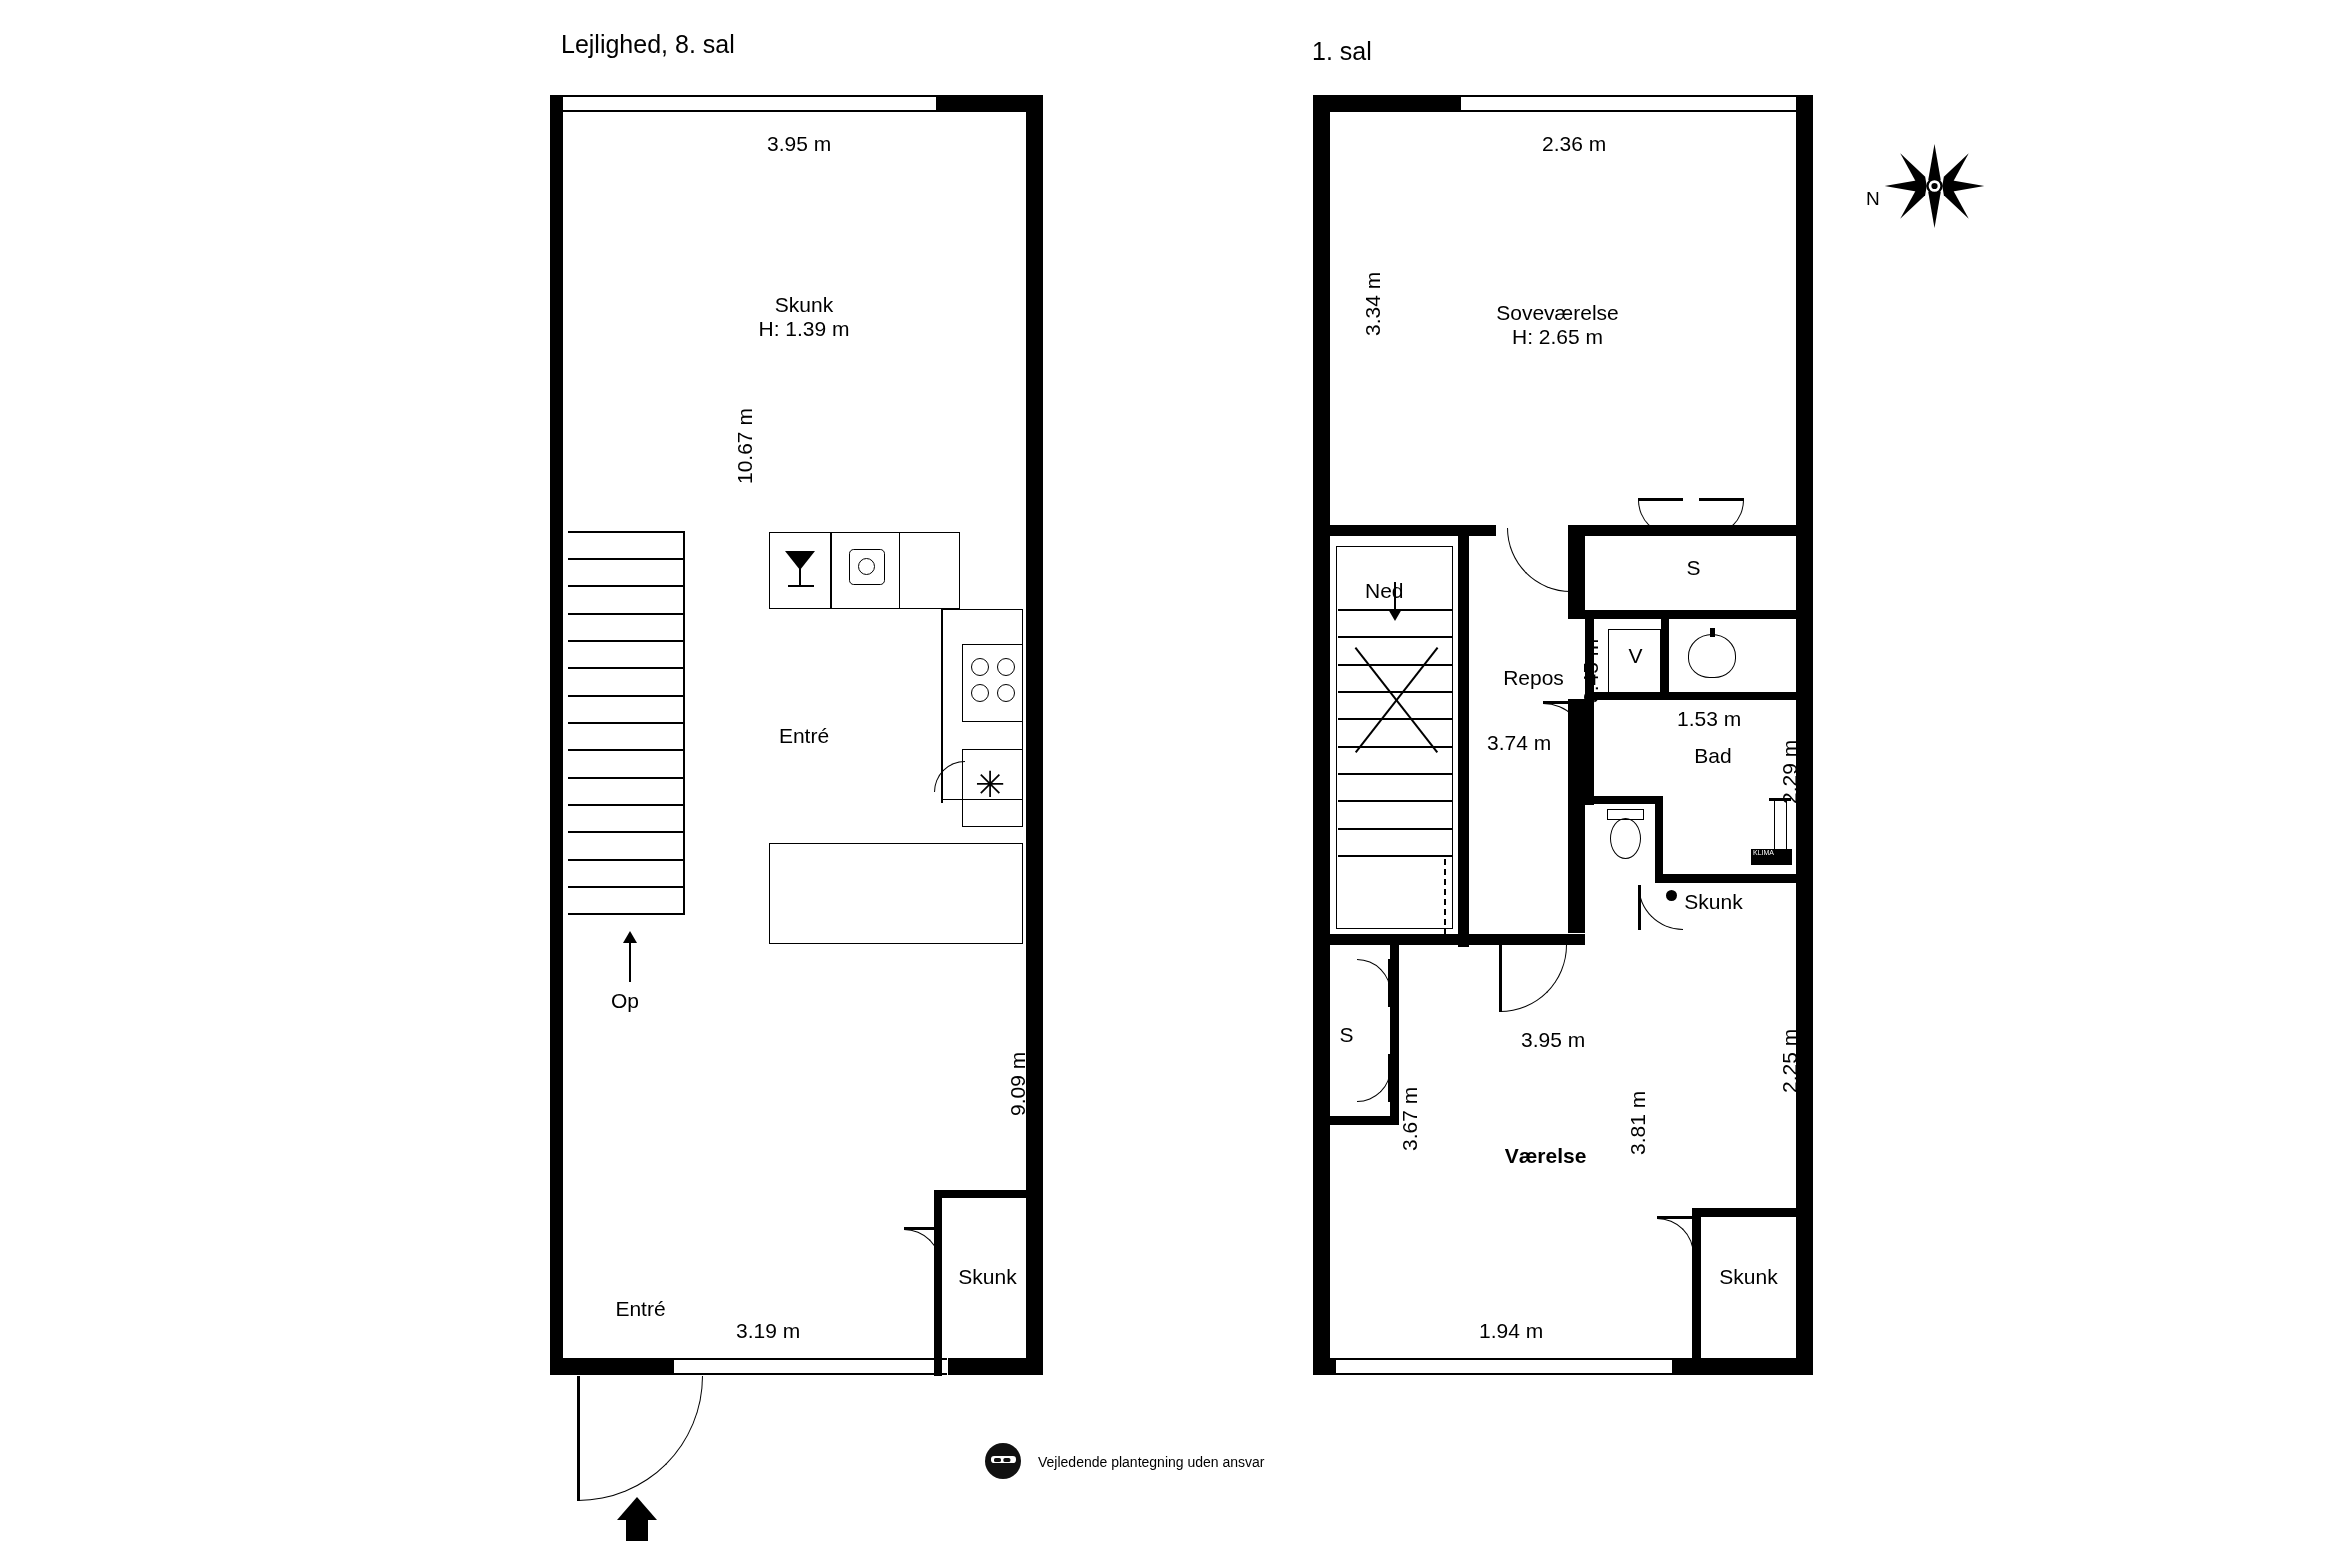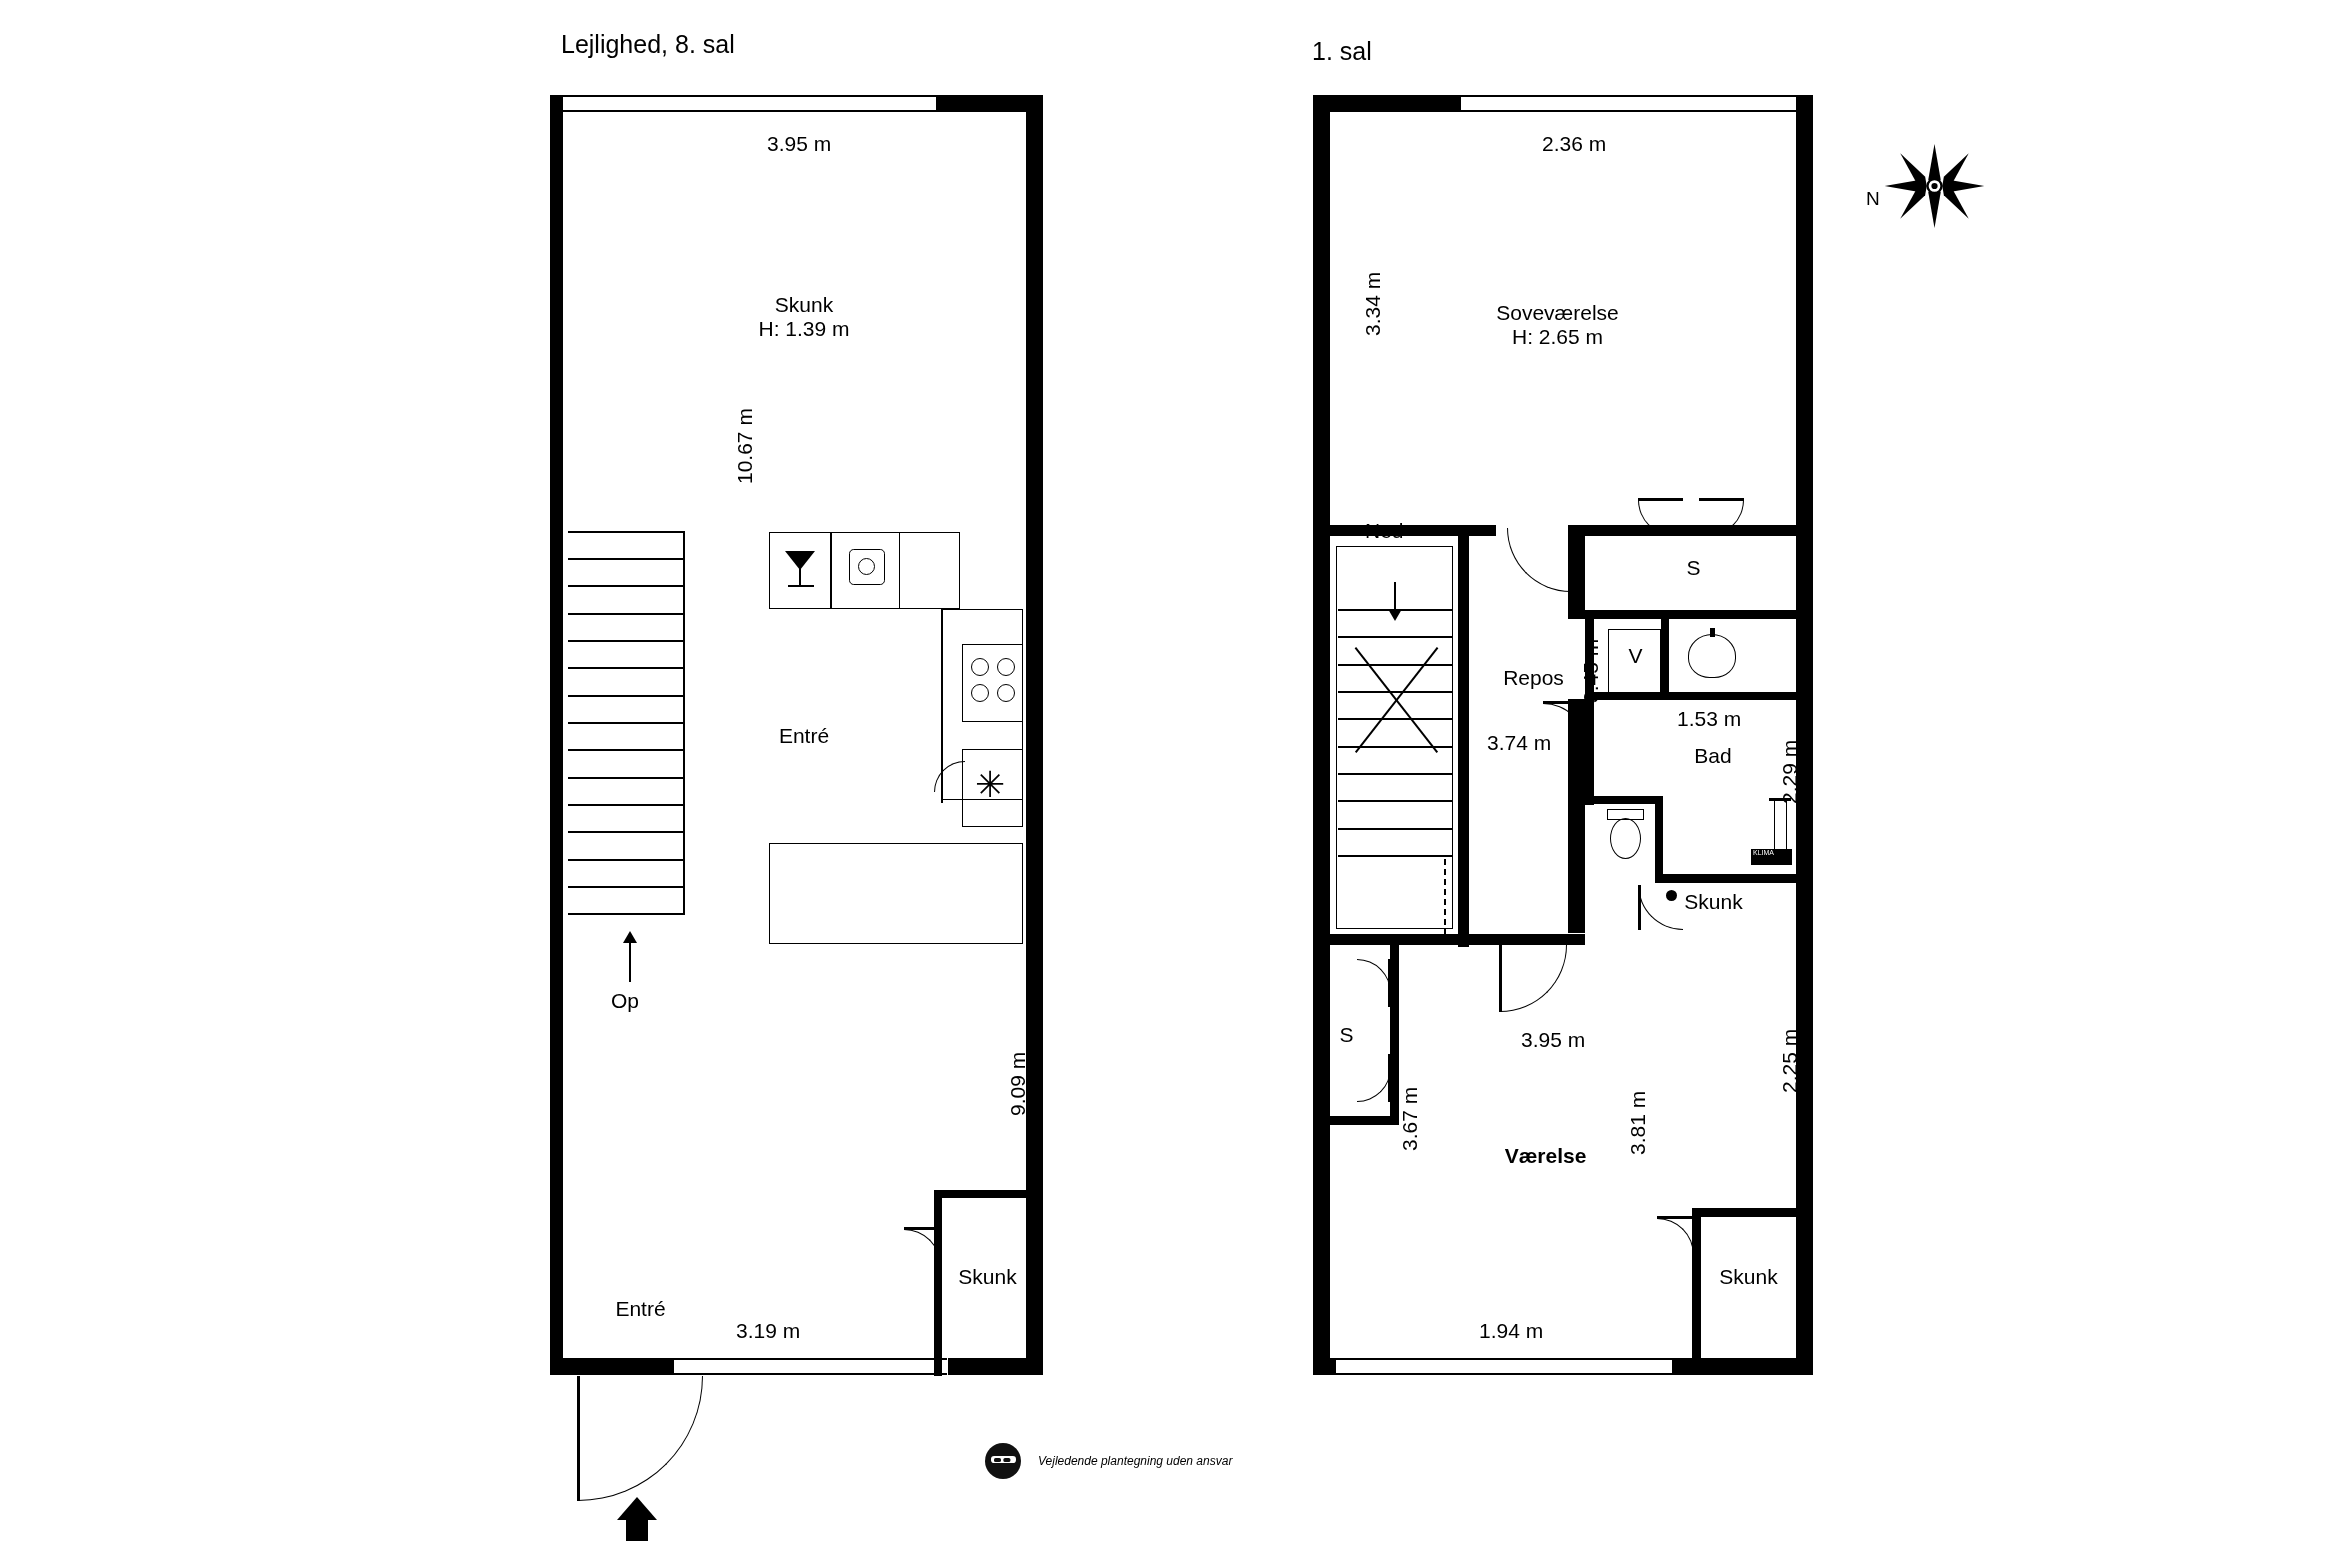--- a/index.html
+++ b/index.html
@@ -76,23 +76,22 @@
     border-bottom: 2.3px solid #000;
     box-sizing: border-box;
   }
   .stair-line {
     position: absolute;
     background: #000;
     height: 1.6px;
   }
   .footer-text {
     position: absolute;
-    font-size: 12px;
+    font-size: 14px;
     white-space: nowrap;
-    font-style: italic;
   }
   .ninja {
     position: absolute;
     width: 36px; height: 36px;
     border-radius: 50%;
     background: #111;
   }
   .ninja::before {
     content: "";
     position: absolute;
@@ -274,21 +273,21 @@
   <div class="stair-line" style="left:1338px; top:746px; width:114px;"></div>
   <div class="stair-line" style="left:1338px; top:773px; width:114px;"></div>
   <div class="stair-line" style="left:1338px; top:800px; width:114px;"></div>
   <div class="stair-line" style="left:1338px; top:828px; width:114px;"></div>
   <div class="stair-line" style="left:1338px; top:855px; width:114px;"></div>
 
   <div style="position:absolute; left:1338px; top:625px; width:114px; height:148px; overflow:hidden;">
     <div style="position:absolute; left:-7.8px; top:74px; width:133px; height:1.6px; background:#000; transform:rotate(52deg);"></div>
     <div style="position:absolute; left:-7.8px; top:74px; width:133px; height:1.6px; background:#000; transform:rotate(-52deg);"></div>
   </div>
-  <div class="lbl" style="left:1365px; top:518px;">Ned</div>
+  <div class="lbl" style="left:1365px; top:578px;">Ned</div>
   <div class="thin" style="left:1394px; top:582px; width:2.3px; height:31px;"></div>
   <div style="position:absolute; left:1388px; top:609px; width:0;height:0; border-left:7.8px solid transparent; border-right:7.8px solid transparent; border-top:12.5px solid #000;"></div>
 
   <div style="position:absolute; left:1444px; top:859px; width:0; height:86px; border-left:2.3px dashed #000;"></div>
 
   <div class="boxthin" style="left:1593px; top:536px; width:220px; height:75px; border:none;"></div>
   <div class="door-arc" style="left:1638px; top:500px; width:45px; height:36px; border-radius:0 0 0 45px; border-top:none; border-right:none;"></div>
   <div class="door-arc" style="left:1699px; top:500px; width:45px; height:36px; border-radius:0 0 45px 0; border-top:none; border-left:none;"></div>
   <div class="thin" style="left:1638px; top:498px; width:45px; height:3.1px;"></div>
   <div class="thin" style="left:1699px; top:498px; width:45px; height:3.1px;"></div>

